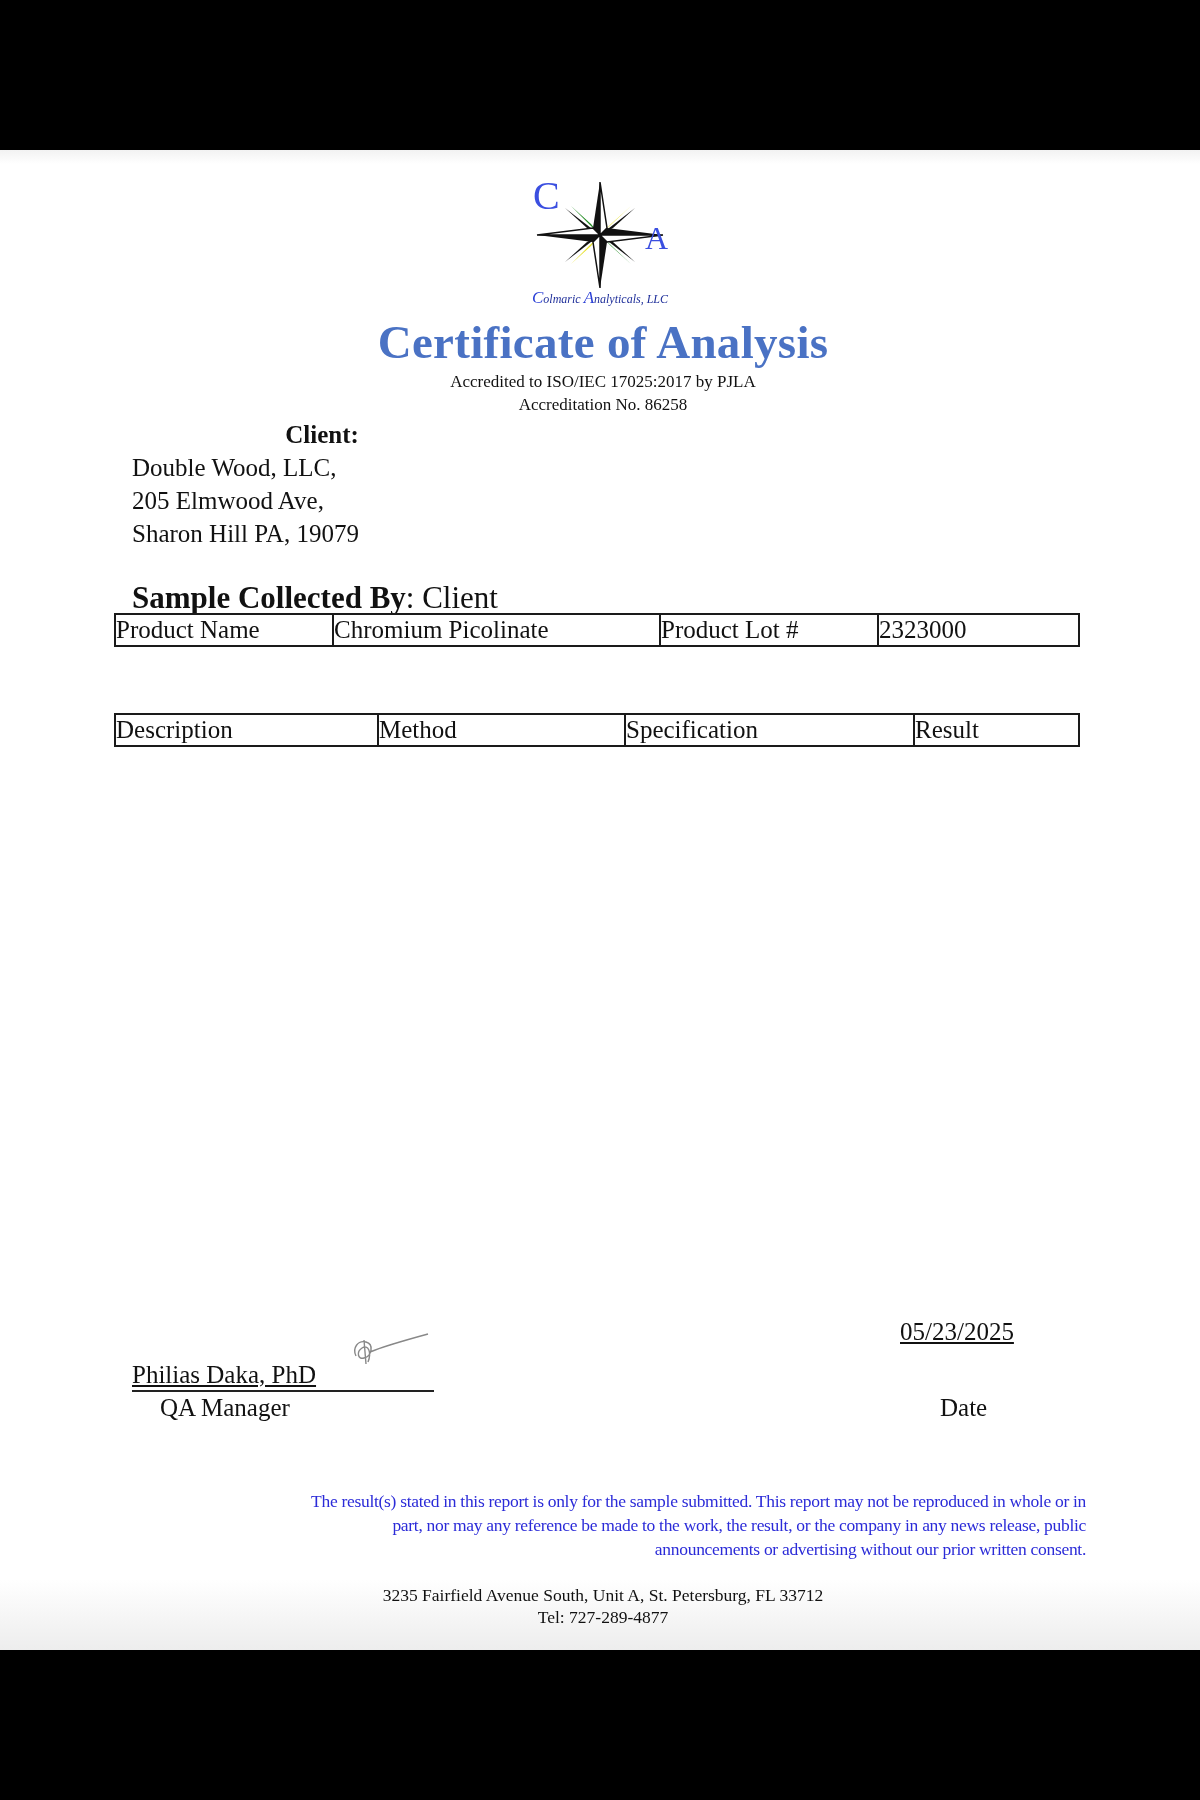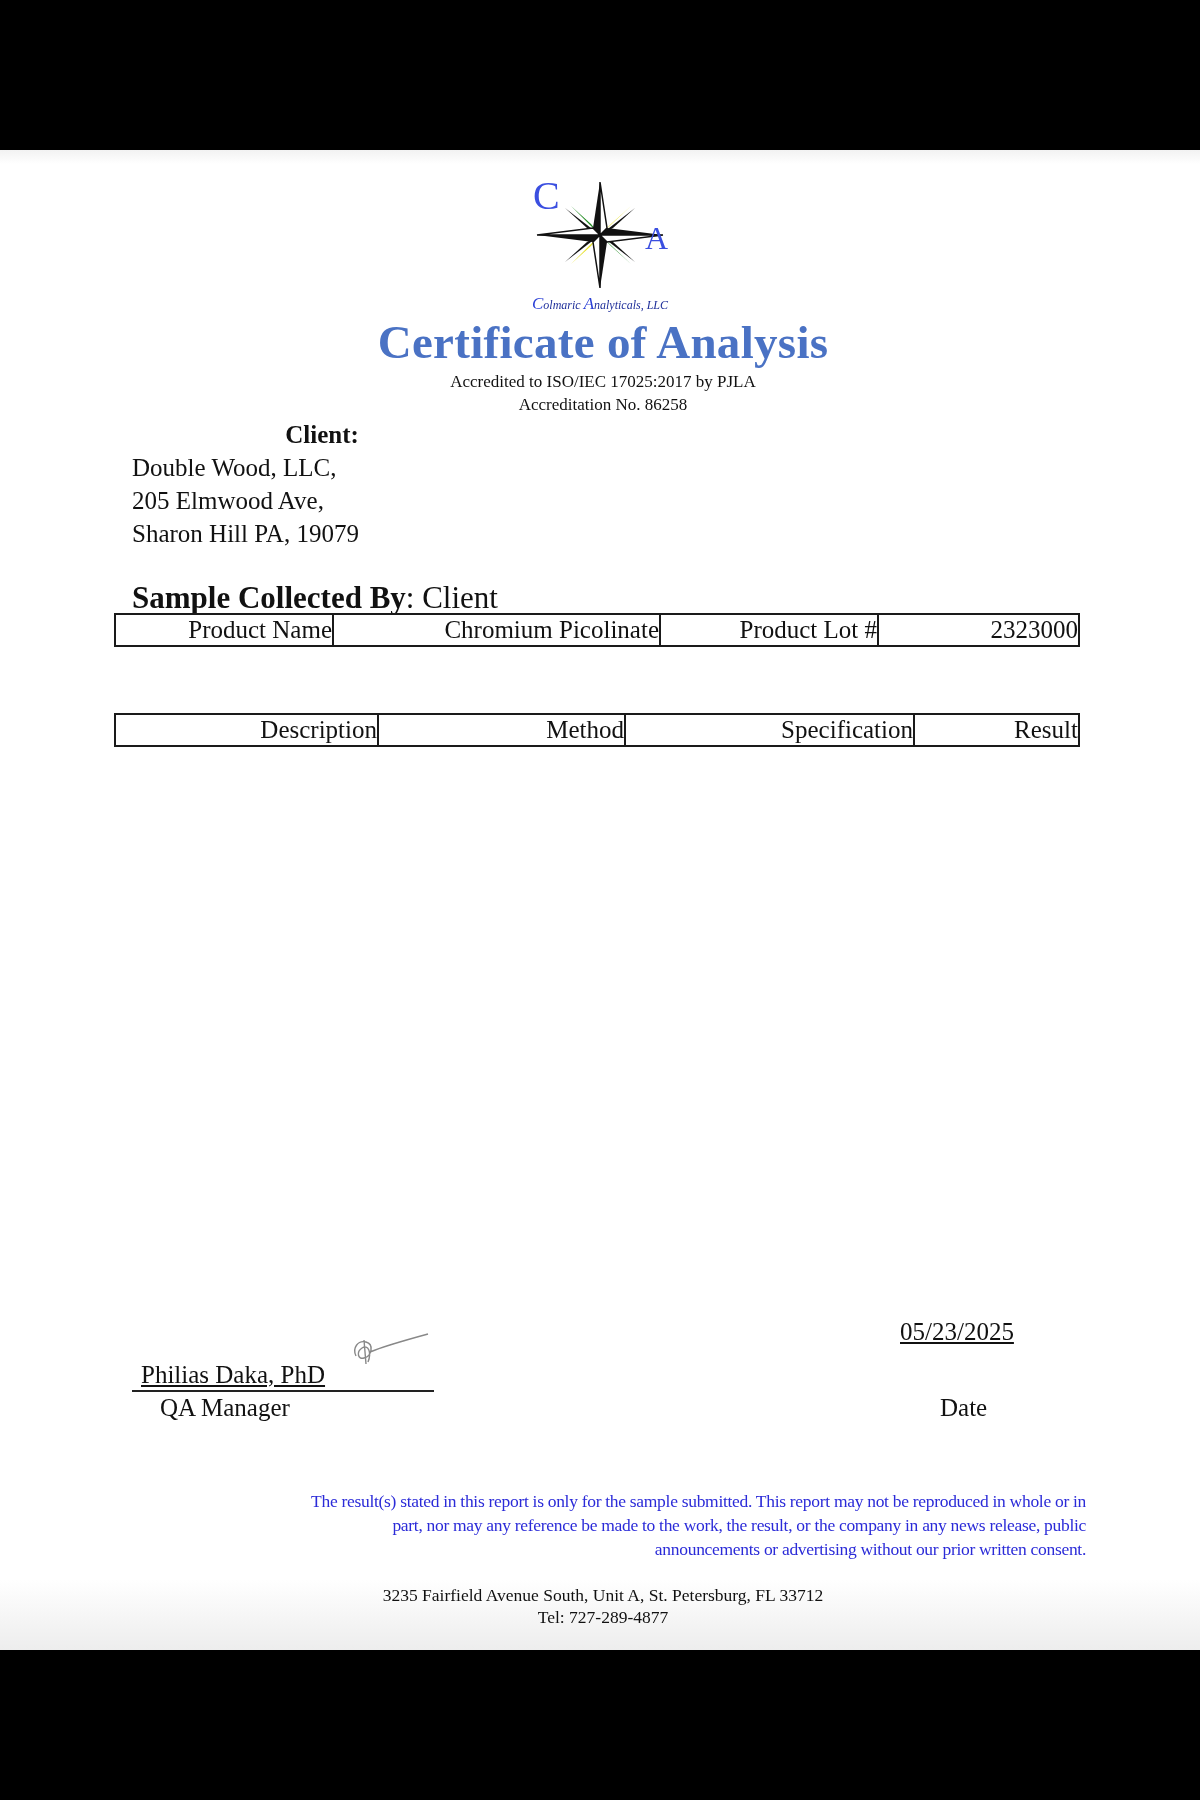--- a/index.html
+++ b/index.html
@@ -51,21 +51,21 @@
     .logo-star {
       position: absolute;
       left: 30px;
       top: 0px;
       width: 130px;
       height: 110px;
     }
     .logo-caption {
       position: absolute;
       left: 0;
-      top: 114px;
+      top: 108px;
       width: 190px;
       text-align: center;
       font-size: 12px;
       font-style: italic;
       color: #1f2f9a;
       letter-spacing: 0px;
       white-space: nowrap;
     }
     .logo-caption .big {
       font-size: 17px;
@@ -111,38 +111,38 @@
 
     table.grid {
       position: absolute;
       left: 114px;
       border-collapse: collapse;
       table-layout: fixed;
       font-size: 25px;
     }
     table.grid td {
       border: 2px solid #1a1a1a;
-      text-align: right;
+      text-align: left;
       padding: 0;
       height: 30px;
       line-height: 30px;
       white-space: nowrap;
       overflow: hidden;
     }
 
     .sig-name {
       position: absolute;
       left: 132px;
       top: 1210px;
       font-size: 25px;
       width: 302px;
       border-bottom: 2px solid #222;
       line-height: 30px;
     }
-    .sig-name span { text-decoration: underline; margin-left: 9px; }
+    .sig-name span { text-decoration: underline; }
     .sig-title {
       position: absolute;
       left: 160px;
       top: 1244px;
       font-size: 25px;
     }
     .sig-scribble {
       position: absolute;
       left: 350px;
       top: 1180px;

